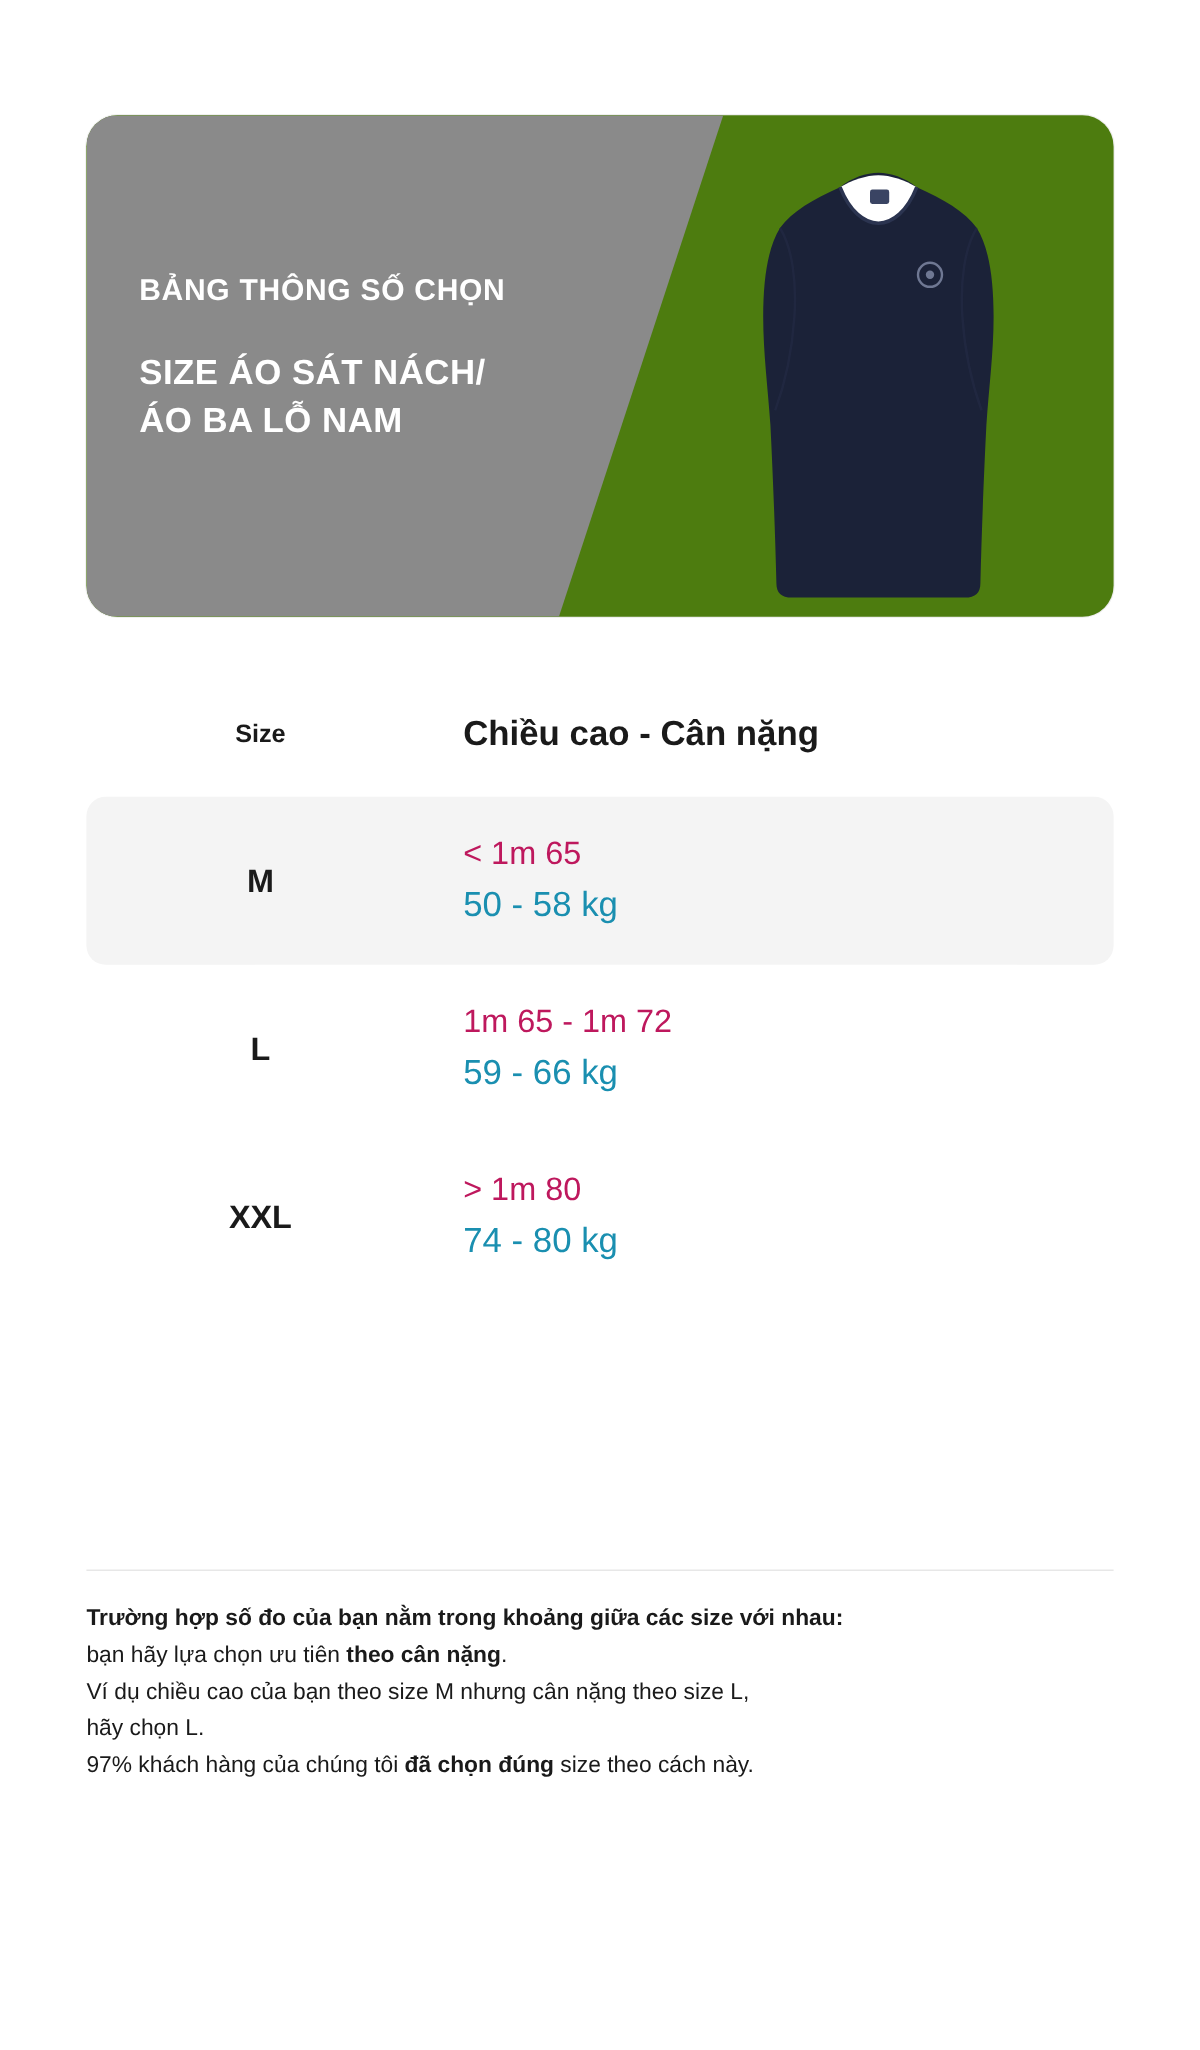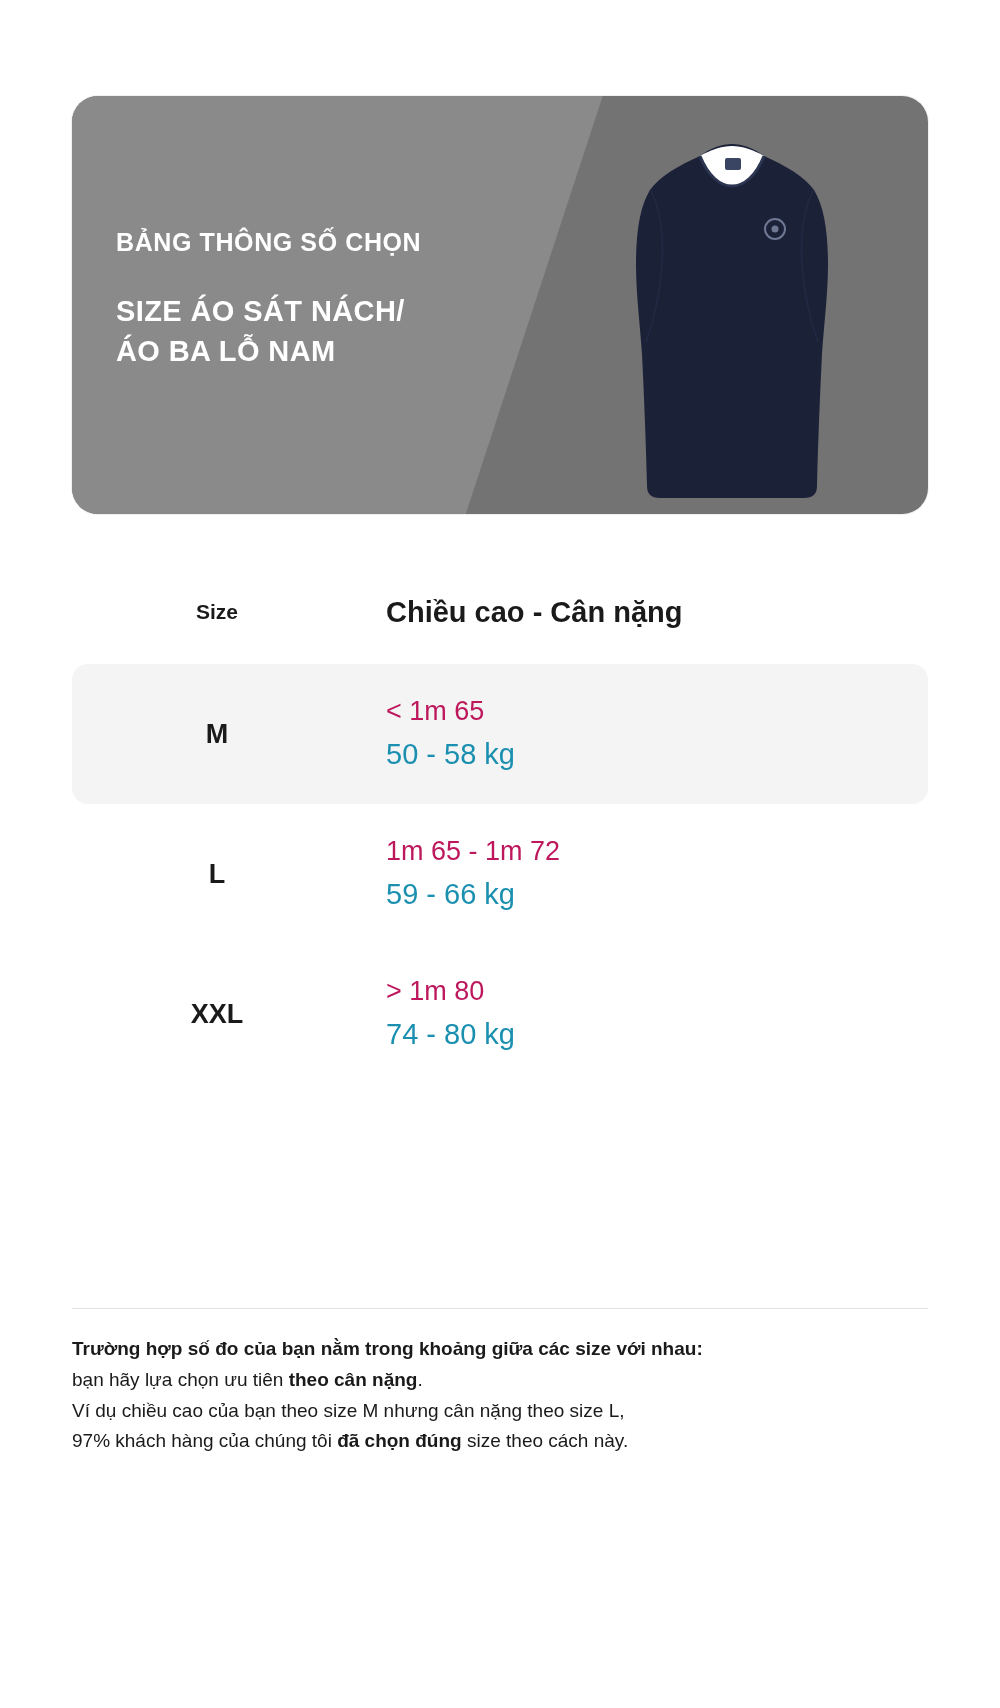--- a/index.html
+++ b/index.html
@@ -20,21 +20,21 @@
 
   
   .banner {
     position: absolute;
     left: 72px;
     top: 96px;
     width: 856px;
     height: 418px;
     border-radius: 26px;
     overflow: hidden;
-    background: #737373;
+    background: #4d7c0f;
     box-shadow: 0 0 0 1px #efefef;
   }
   .banner-grey {
     position: absolute;
     left: 0; top: 0;
     width: 100%; height: 100%;
     background: #8a8a8a;
     clip-path: polygon(0 0, 62% 0, 46% 100%, 0 100%);
   }
   .banner-text {
@@ -231,18 +231,19 @@
   <div class="divider"></div>
 
   <div class="notes">
     <p>
       <b>Trường hợp số đo của bạn nằm trong khoảng giữa các size với nhau:</b>
     </p>
     <p>
       <span>bạn hãy lựa chọn ưu tiên </span><b>theo cân nặng</b><span>.</span>
     </p>
     <p>Ví dụ chiều cao của bạn theo size M nhưng cân nặng theo size L,</p>
+    <p>hãy chọn L.</p>
     <p>
       <span>97% khách hàng của chúng tôi </span><b>đã chọn đúng</b><span> size theo cách này.</span>
     </p>
   </div>
 
 </div>
 
 </body></html>

